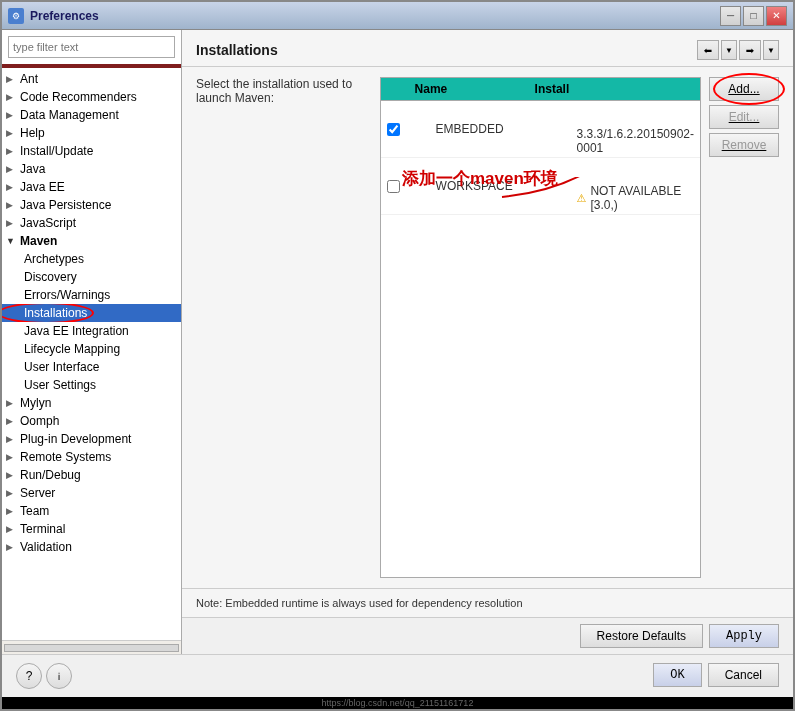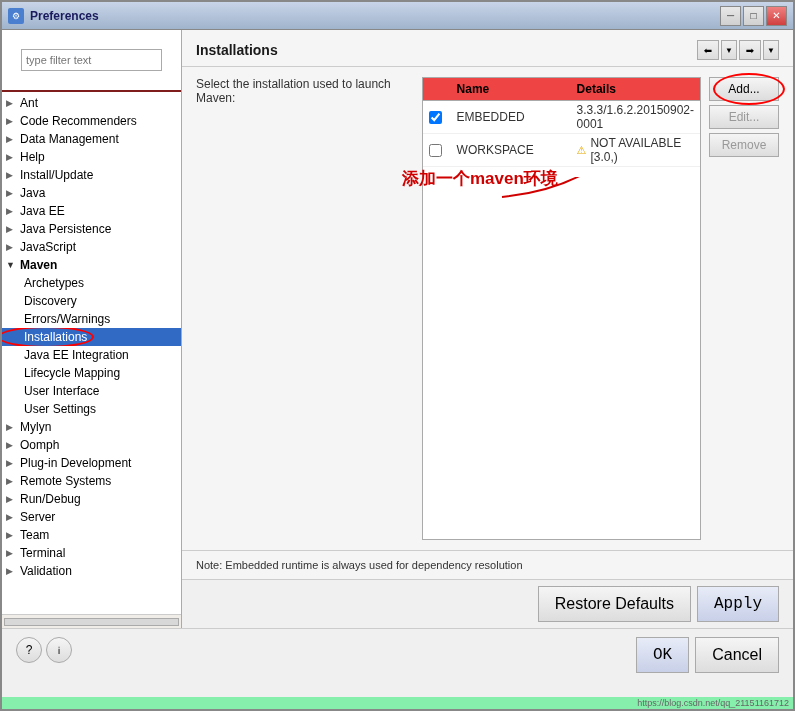--- a/index.html
+++ b/index.html
@@ -75,22 +75,22 @@
     
     .sidebar {
       width: 180px;
       background: white;
       border-right: 1px solid #aaa;
       display: flex;
       flex-direction: column;
       flex-shrink: 0;
     }
     .filter-input-wrap {
-      padding: 19px;
-      border-bottom: 2px solid #7f1d1d;
+      padding: 6px;
+      border-bottom: 4px solid #7f1d1d;
     }
     .filter-input {
       width: 100%;
       height: 22px;
       border: 1px solid #aaa;
       padding: 2px 4px;
       font-size: 11px;
       color: #999;
       background: white;
     }
@@ -188,43 +188,45 @@
     .inst-table-wrap {
       flex: 1;
       border: 1px solid #aaa;
       background: white;
       overflow: hidden;
       display: flex;
       flex-direction: column;
     }
     .inst-table-header {
       display: flex;
-      background: #ef4444;
+      background: #14b8a6;
       border-bottom: 1px solid #aaa;
       padding: 2px 0;
     }
     .th-check { width: 28px; padding: 2px 6px; flex-shrink: 0; }
     .th-name { width: 120px; padding: 2px 6px; font-weight: bold; font-size: 12px; flex-shrink: 0; }
     .th-details { flex: 1; padding: 2px 6px; font-weight: bold; font-size: 12px; }
     .inst-table-body { flex: 1; }
     .inst-row {
       display: flex;
       align-items: center;
       border-bottom: 1px solid #f0f0f0;
       min-height: 22px;
+      gap: 21px;
     }
     .inst-check { width: 28px; padding: 2px 6px; flex-shrink: 0; display: flex; align-items: center; }
     .inst-check input[type=checkbox] { cursor: pointer; }
     .inst-name { width: 120px; padding: 2px 6px; font-size: 12px; flex-shrink: 0; color: #333; }
-    .inst-details { flex: 1; padding: 2px 6px; font-size: 12px; color: #333; display: flex; align-items: center; gap: 4px; }
+    .inst-details { flex: 1; padding: 2px 6px; font-size: 12px; color: #333; display: flex; align-items: center; gap: 4px; margin-top: 24px; }
     .warning-icon { color: #e6a800; font-size: 11px; }
     .btn-group {
       display: flex;
       flex-direction: column;
       gap: 4px;
+      text-decoration: underline;
     }
     .action-btn {
       width: 70px;
       height: 24px;
       border: 1px solid #aaa;
       background: linear-gradient(to bottom, #f5f5f5, #ddd);
       cursor: pointer;
       font-size: 12px;
       text-align: center;
     }
@@ -252,50 +254,49 @@
     .bottom-buttons {
       display: flex;
       justify-content: space-between;
       padding: 8px 14px;
       border-top: 1px solid #ccc;
       background: #f0f0f0;
     }
     .bottom-left { display: flex; gap: 4px; }
     .bottom-right { display: flex; gap: 6px; }
     .bottom-btn {
-      height: 36px;
+      height: 24px;
       padding: 0 16px;
       border: 1px solid #aaa;
       background: linear-gradient(to bottom, #f5f5f5, #ddd);
       cursor: pointer;
-      font-size: 16px;
+      font-size: 12px;
     }
     .bottom-btn.primary {
       background: linear-gradient(to bottom, #e8ecf8, #c8d0e8);
       font-family: Liberation Mono, monospace;
     }
     .icon-btn-round {
       width: 26px;
       height: 26px;
       border: 1px solid #aaa;
       border-radius: 50%;
       background: linear-gradient(to bottom, #f5f5f5, #ddd);
       cursor: pointer;
       display: flex;
       align-items: center;
       justify-content: center;
       font-size: 12px;
     }
     .watermark {
       font-size: 9px;
       color: #666;
-      text-align: right;
+      text-align: center;
       padding: 1px 4px;
-      background: #86efac;
-      margin-top: 16px;
+      background: #000000;
     }
     
     .rel-wrapper {
       position: relative;
     }
     .sidebar-scroll {
       display: flex;
       align-items: center;
       height: 14px;
       border-top: 1px solid #ccc;
@@ -471,21 +472,21 @@
       </div>
 
       <div class="installations-content rel-wrapper">
         <div class="select-label">Select the installation used to launch Maven:</div>
 
         <div class="table-and-buttons">
           <div class="inst-table-wrap">
             <div class="inst-table-header">
               <div class="th-check"></div>
               <div class="th-name">Name</div>
-              <div class="th-details">Details</div>
+              <div class="th-details">Install</div>
             </div>
             <div class="inst-table-body">
 
               <div class="inst-row">
                 <div class="inst-check">
                   <input type="checkbox" checked="" style="">
                 </div>
                 <div class="inst-name">EMBEDDED</div>
                 <div class="inst-details">3.3.3/1.6.2.20150902-0001</div>
               </div>

